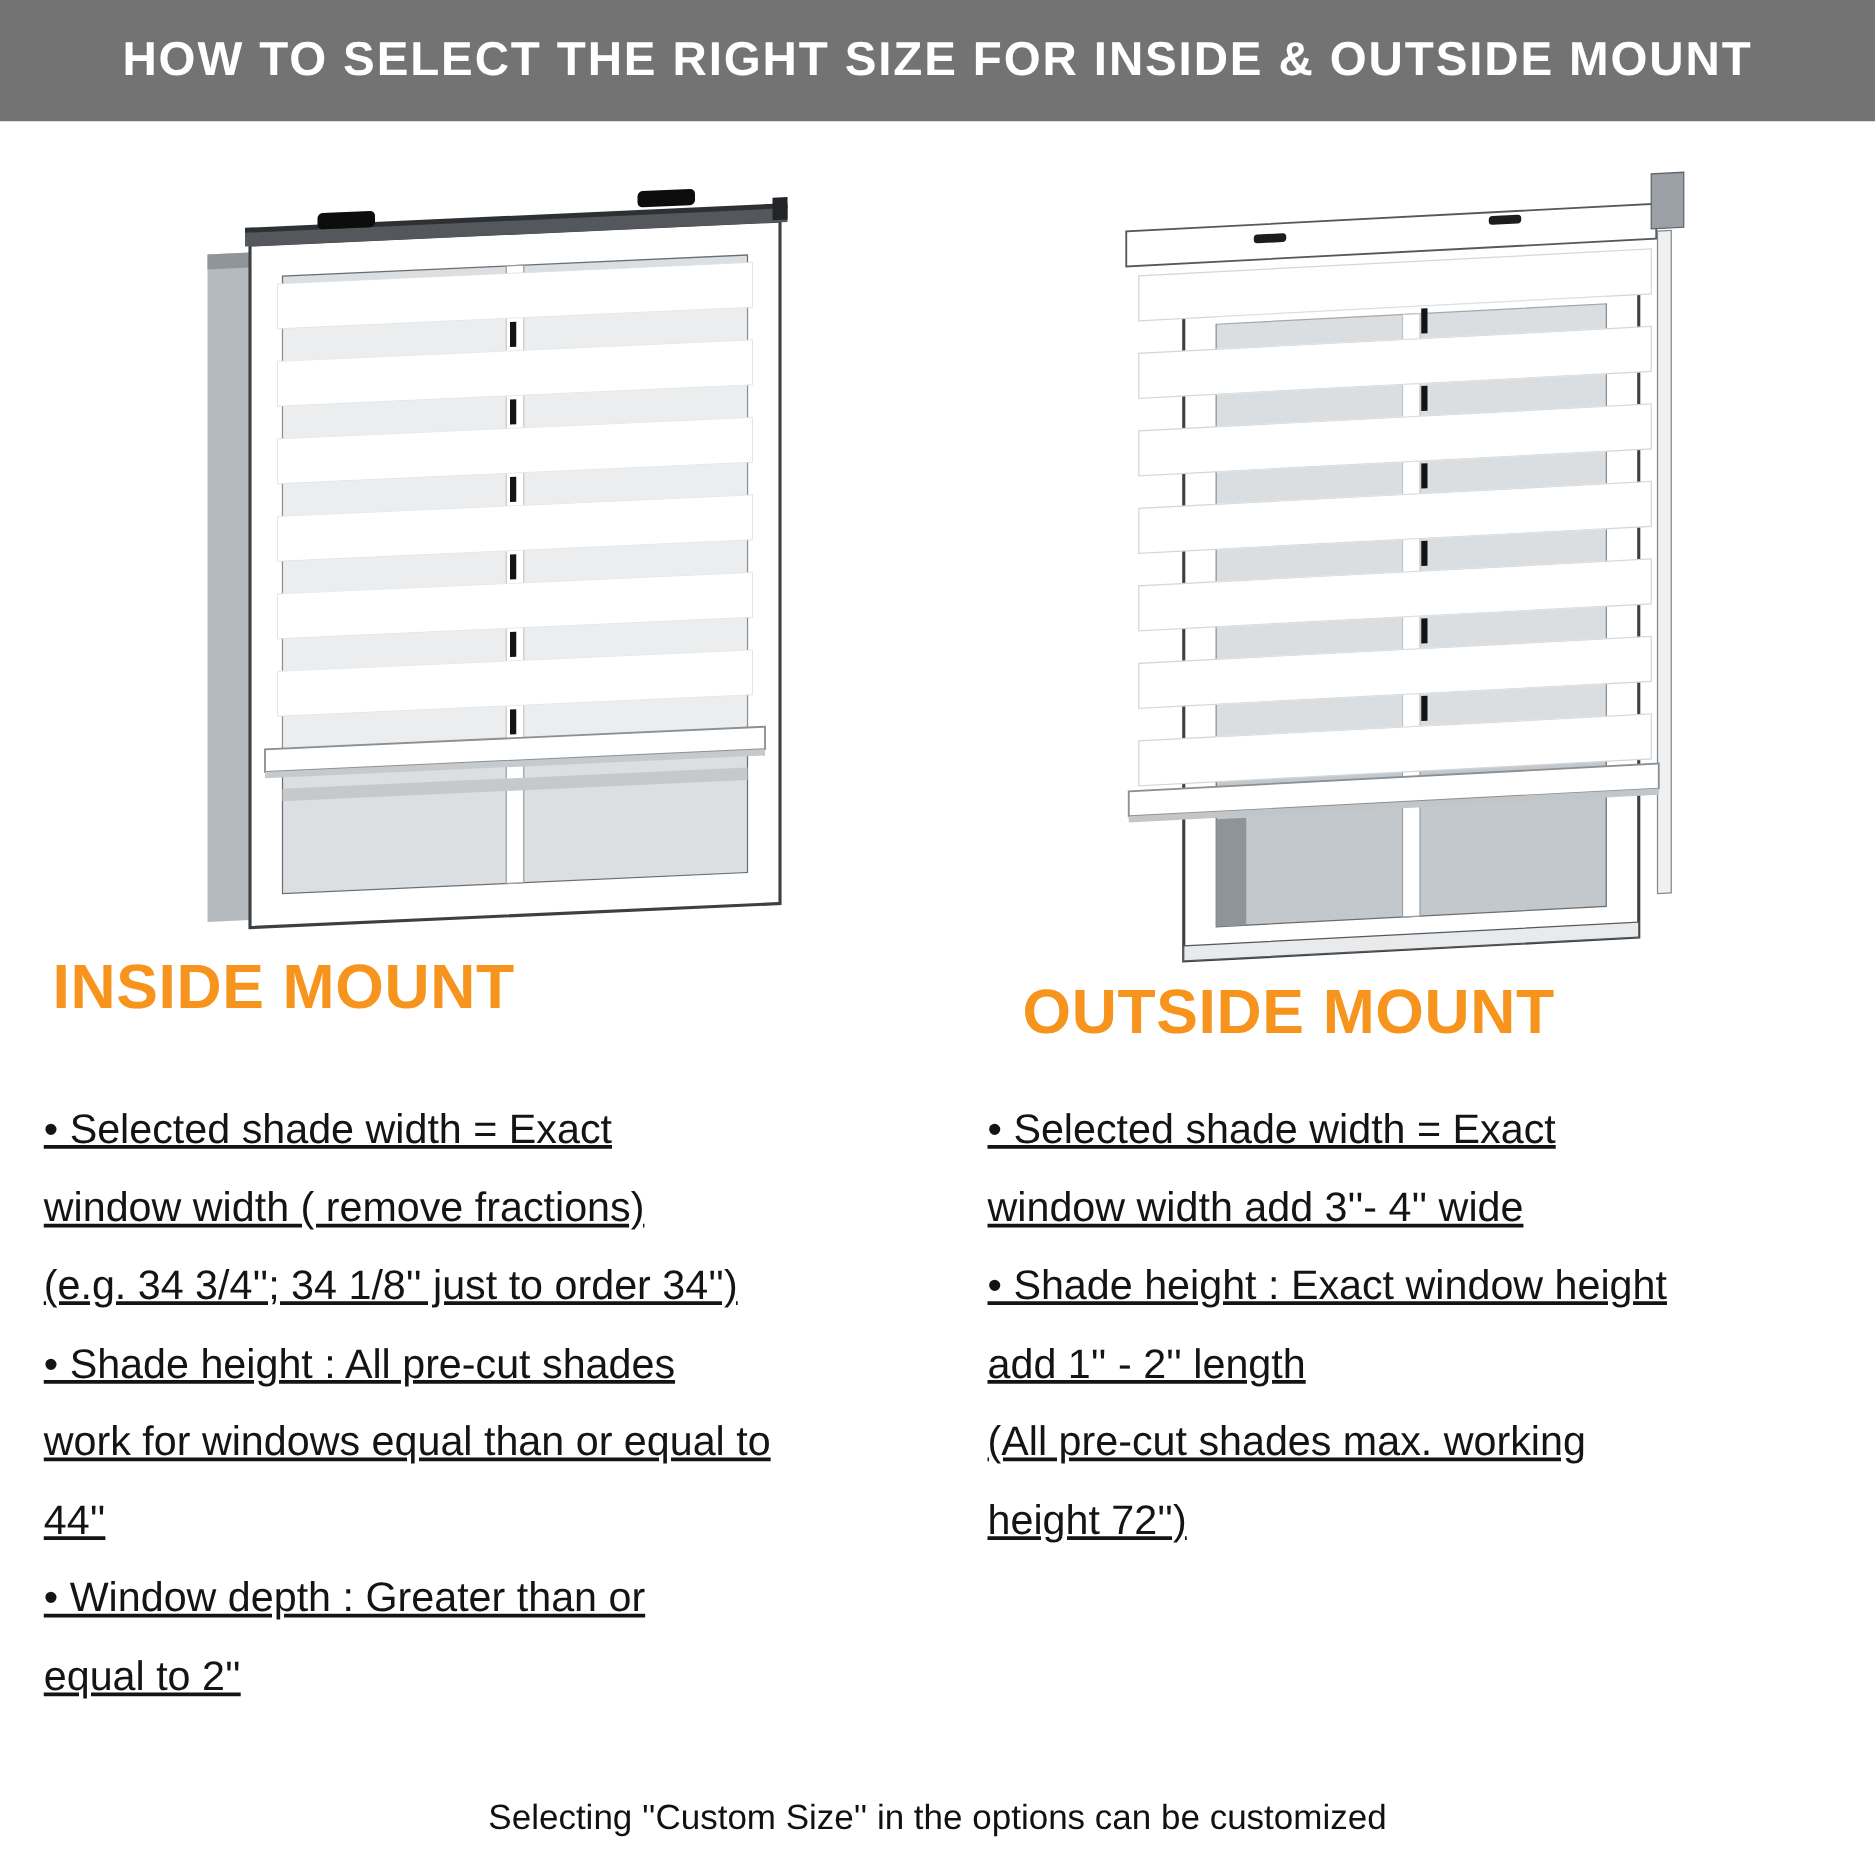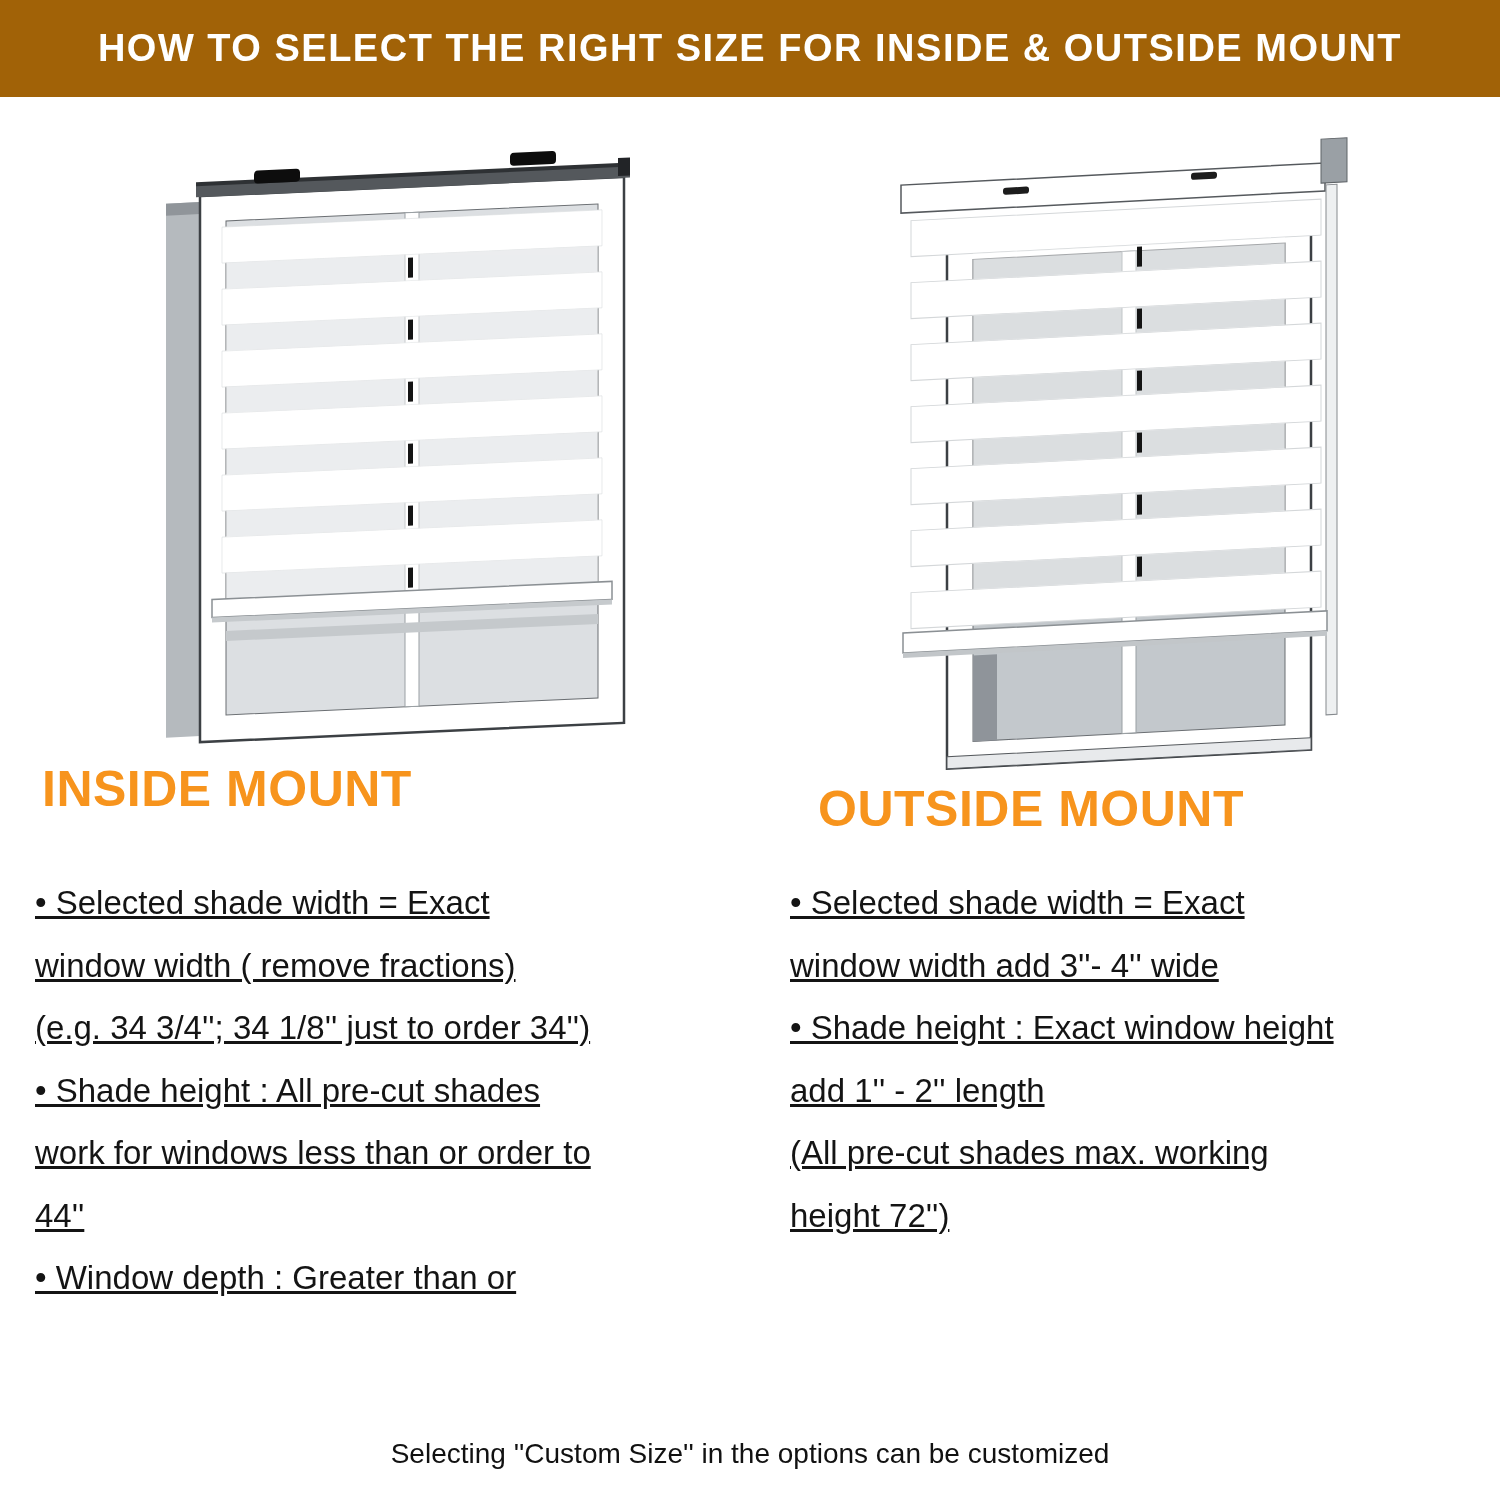--- a/index.html
+++ b/index.html
@@ -4,21 +4,21 @@
 <style>
   * { margin:0; padding:0; box-sizing:border-box; }
   html, body { background:#ffffff; }
   .page {
     position:relative; width:1500px; height:1487px;
     background:#ffffff; overflow:hidden;
     font-family:"Liberation Sans", sans-serif;
   }
   .banner {
     position:absolute; top:0; left:0; width:1500px; height:97px;
-    background:#a16207; display:flex; align-items:center; justify-content:center;
+    background:#737373; display:flex; align-items:center; justify-content:center;
   }
   .banner-title {
     color:#ffffff; font-size:38px; font-weight:bold;
     letter-spacing:1.5px; white-space:nowrap;
   }
   .illus { position:absolute; }
   .illus-left  { left:158px; top:148px; }
   .illus-right { left:885px; top:126px; }
   .mount-heading {
     position:absolute; color:#F7941D; font-size:50px; font-weight:bold;
@@ -164,23 +164,24 @@
   </figure>
 
   <h2 class="mount-heading heading-inside">INSIDE MOUNT</h2>
   <h2 class="mount-heading heading-outside">OUTSIDE MOUNT</h2>
 
   <section class="notes notes-left">
     <div class="line">• Selected shade width = Exact</div>
     <div class="line">window width ( remove fractions)</div>
     <div class="line">(e.g. 34 3/4''; 34 1/8'' just to order 34'')</div>
     <div class="line">• Shade height : All pre-cut shades</div>
-    <div class="line">work for windows less than or order to</div>
+    <div class="line">work for windows equal than or equal to</div>
     <div class="line">44''</div>
     <div class="line">• Window depth : Greater than or</div>
+    <div class="line">equal to 2''</div>
   </section>
 
   <section class="notes notes-right">
     <div class="line">• Selected shade width = Exact</div>
     <div class="line">window width add 3''- 4'' wide</div>
     <div class="line">• Shade height : Exact window height</div>
     <div class="line">add 1'' - 2'' length</div>
     <div class="line">(All pre-cut shades max. working</div>
     <div class="line">height 72'')</div>
   </section>

